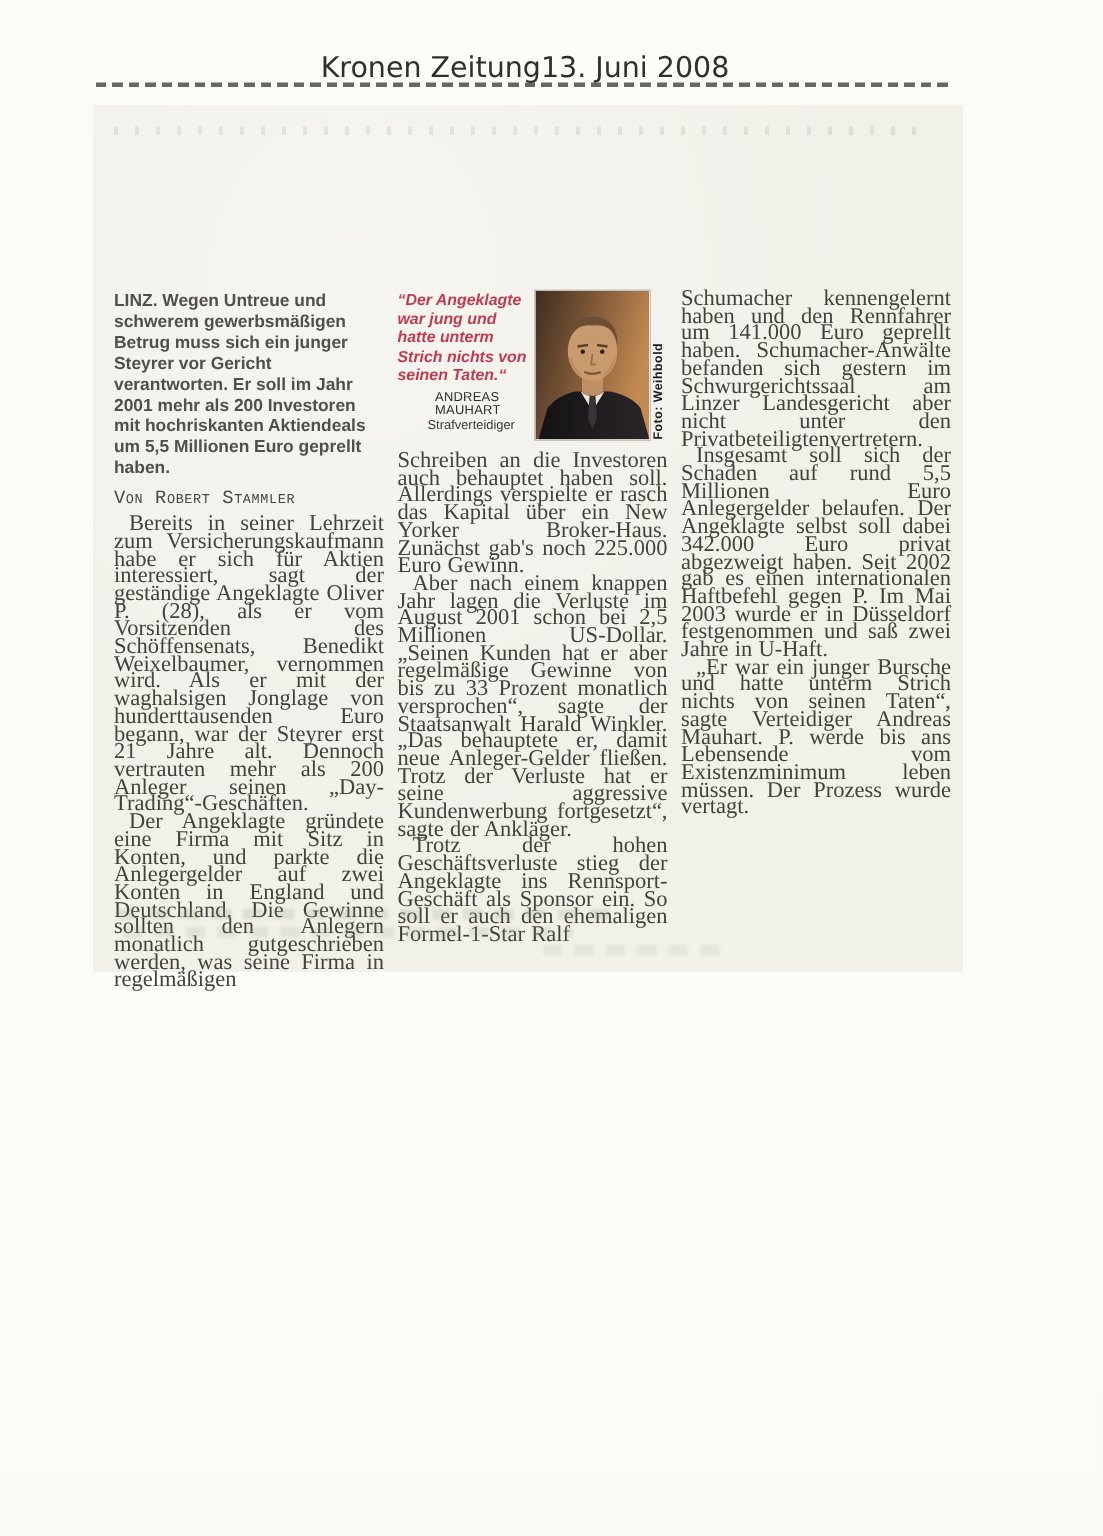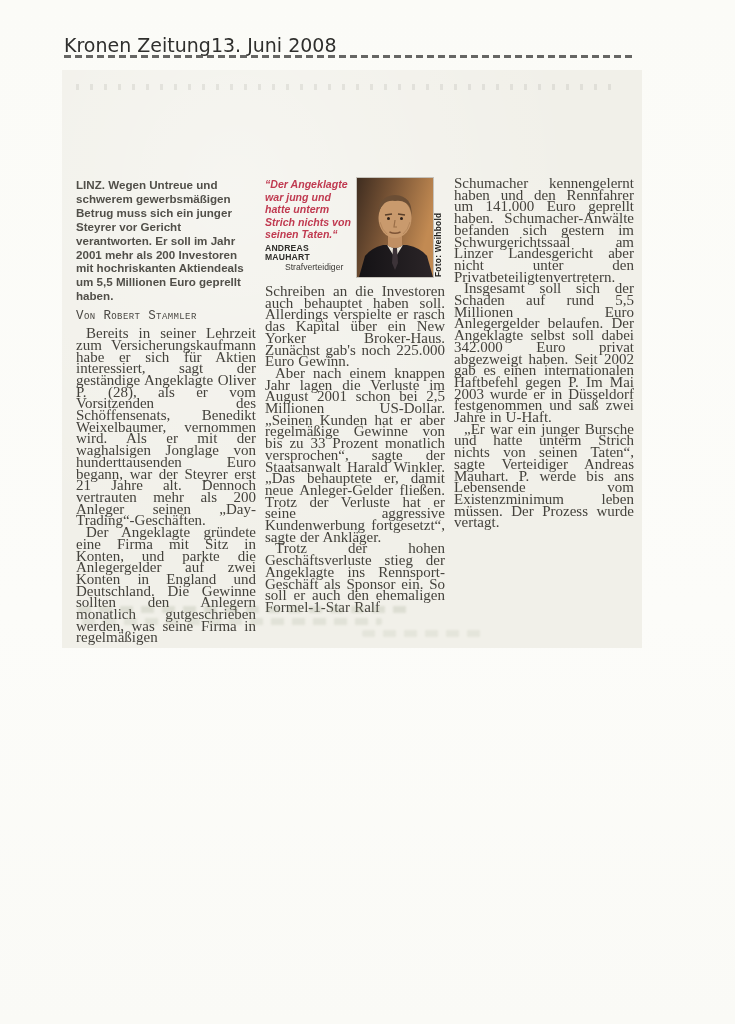--- a/index.html
+++ b/index.html
@@ -12,21 +12,21 @@
   .page {
     position: relative;
     width: 735px; height: 1024px;
     background: linear-gradient(180deg, #fbfbf7 0%, #fcfcf9 60%, #fafaf6 100%);
   }
 
   
   .scan-header {
     position: absolute;
     left: 64px; top: 34px; width: 572px;
-    display: flex; justify-content: flex-start; align-items: flex-end;
+    display: flex; justify-content: center; align-items: flex-end;
     font-family: "DejaVu Sans", sans-serif;
     font-size: 19px; color: #2f2f2d;
     padding-bottom: 3px;
   }
   .scan-header::after {
     content: "";
     position: absolute; left: 0; right: 0; bottom: 1px; height: 3px;
     background: repeating-linear-gradient(90deg, #4c4c4a 0 7px, transparent 7px 11px);
     opacity: .85;
   }
@@ -58,21 +58,21 @@
     transform: scaleX(1.02); transform-origin: left;
   }
   .hl-line2 {
     background: #e7e6dd;
     padding: 1px 70px 3px 2px;
     margin-top: 1px;
   }
 
   
   .columns {
-    position: absolute; left: 14px; top: 108px; width: 558px;
+    position: absolute; left: 14px; top: 124px; width: 558px;
     display: flex; gap: 9px;
   }
   .col { width: 180px; }
 
   .lead {
     font-family: "Liberation Sans", sans-serif;
     font-weight: 700;
     font-size: 11.6px; line-height: 13.9px;
     color: #514f49;
     text-align: left;
@@ -105,24 +105,25 @@
   .quote-text {
     font-family: "Liberation Sans", sans-serif;
     font-weight: 700;
     font-size: 10.6px; line-height: 12.6px;
     color: #c03a50;
     font-style: italic;
   }
   .quote-name {
     margin-top: 3px;
     font-family: "Liberation Sans", sans-serif;
-    font-weight: 700;
+    font-weight: 400;
     font-size: 8.6px; line-height: 9.5px;
     letter-spacing: .2px;
     color: #2e2c29;
+    margin-left: 25px;
   }
   .quote-role {
     font-family: "Liberation Sans", sans-serif;
     font-size: 8.6px; line-height: 9.5px;
     color: #3a3834;
     padding-left: 20px;
   }
   .photo-wrap { display: flex; }
   .photo-frame {
     width: 76px; height: 99px;

